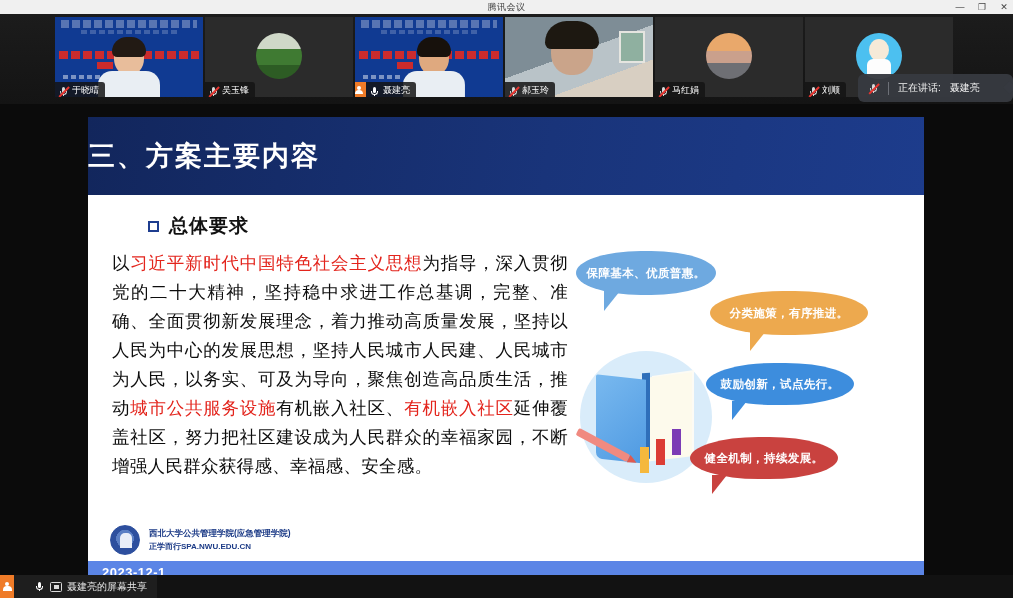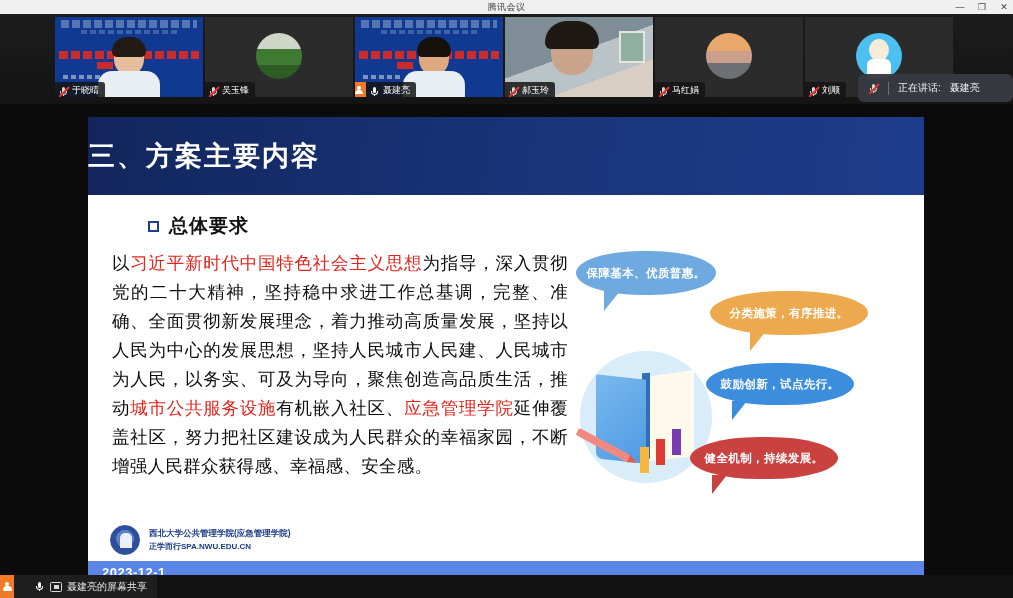--- a/index.html
+++ b/index.html
@@ -303,21 +303,21 @@
       </div>
 
       <div class="slide-body">
         <div class="bullet-row">
           <span class="sq"></span>
           <span class="bullet-label">总体要求</span>
         </div>
 
         <div class="cols">
           <div class="text-col">
-            <p class="para" id="para"><span>以</span><span class="hl">习近平新时代中国特色社会主义思想</span><span>为指导，深入贯彻党的二十大精神，坚持稳中求进工作总基调，完整、准确、全面贯彻新发展理念，着力推动高质量发展，坚持以人民为中心的发展思想，坚持人民城市人民建、人民城市为人民，以务实、可及为导向，聚焦创造高品质生活，推动</span><span class="hl">城市公共服务设施</span><span>有机嵌入社区、</span><span class="hl">应急管理学院</span><span>延伸覆盖社区，努力把社区建设成为人民群众的幸福家园，不断增强人民群众获得感、幸福感、安全感。</span></p>
+            <p class="para" id="para"><span>以</span><span class="hl">习近平新时代中国特色社会主义思想</span><span>为指导，深入贯彻党的二十大精神，坚持稳中求进工作总基调，完整、准确、全面贯彻新发展理念，着力推动高质量发展，坚持以人民为中心的发展思想，坚持人民城市人民建、人民城市为人民，以务实、可及为导向，聚焦创造高品质生活，推动</span><span class="hl">城市公共服务设施</span><span>有机嵌入社区、</span><span class="hl">有机嵌入社区</span><span>延伸覆盖社区，努力把社区建设成为人民群众的幸福家园，不断增强人民群众获得感、幸福感、安全感。</span></p>
           </div>
 
           <div class="fig-col">
             <div class="circle-bg"></div>
             <div class="book">
               <i class="leafR2"></i>
                 <i class="leafR1"></i>
                 <i class="spine"></i>
                 <i class="leafL"></i>
               <i class="bm y"></i>

